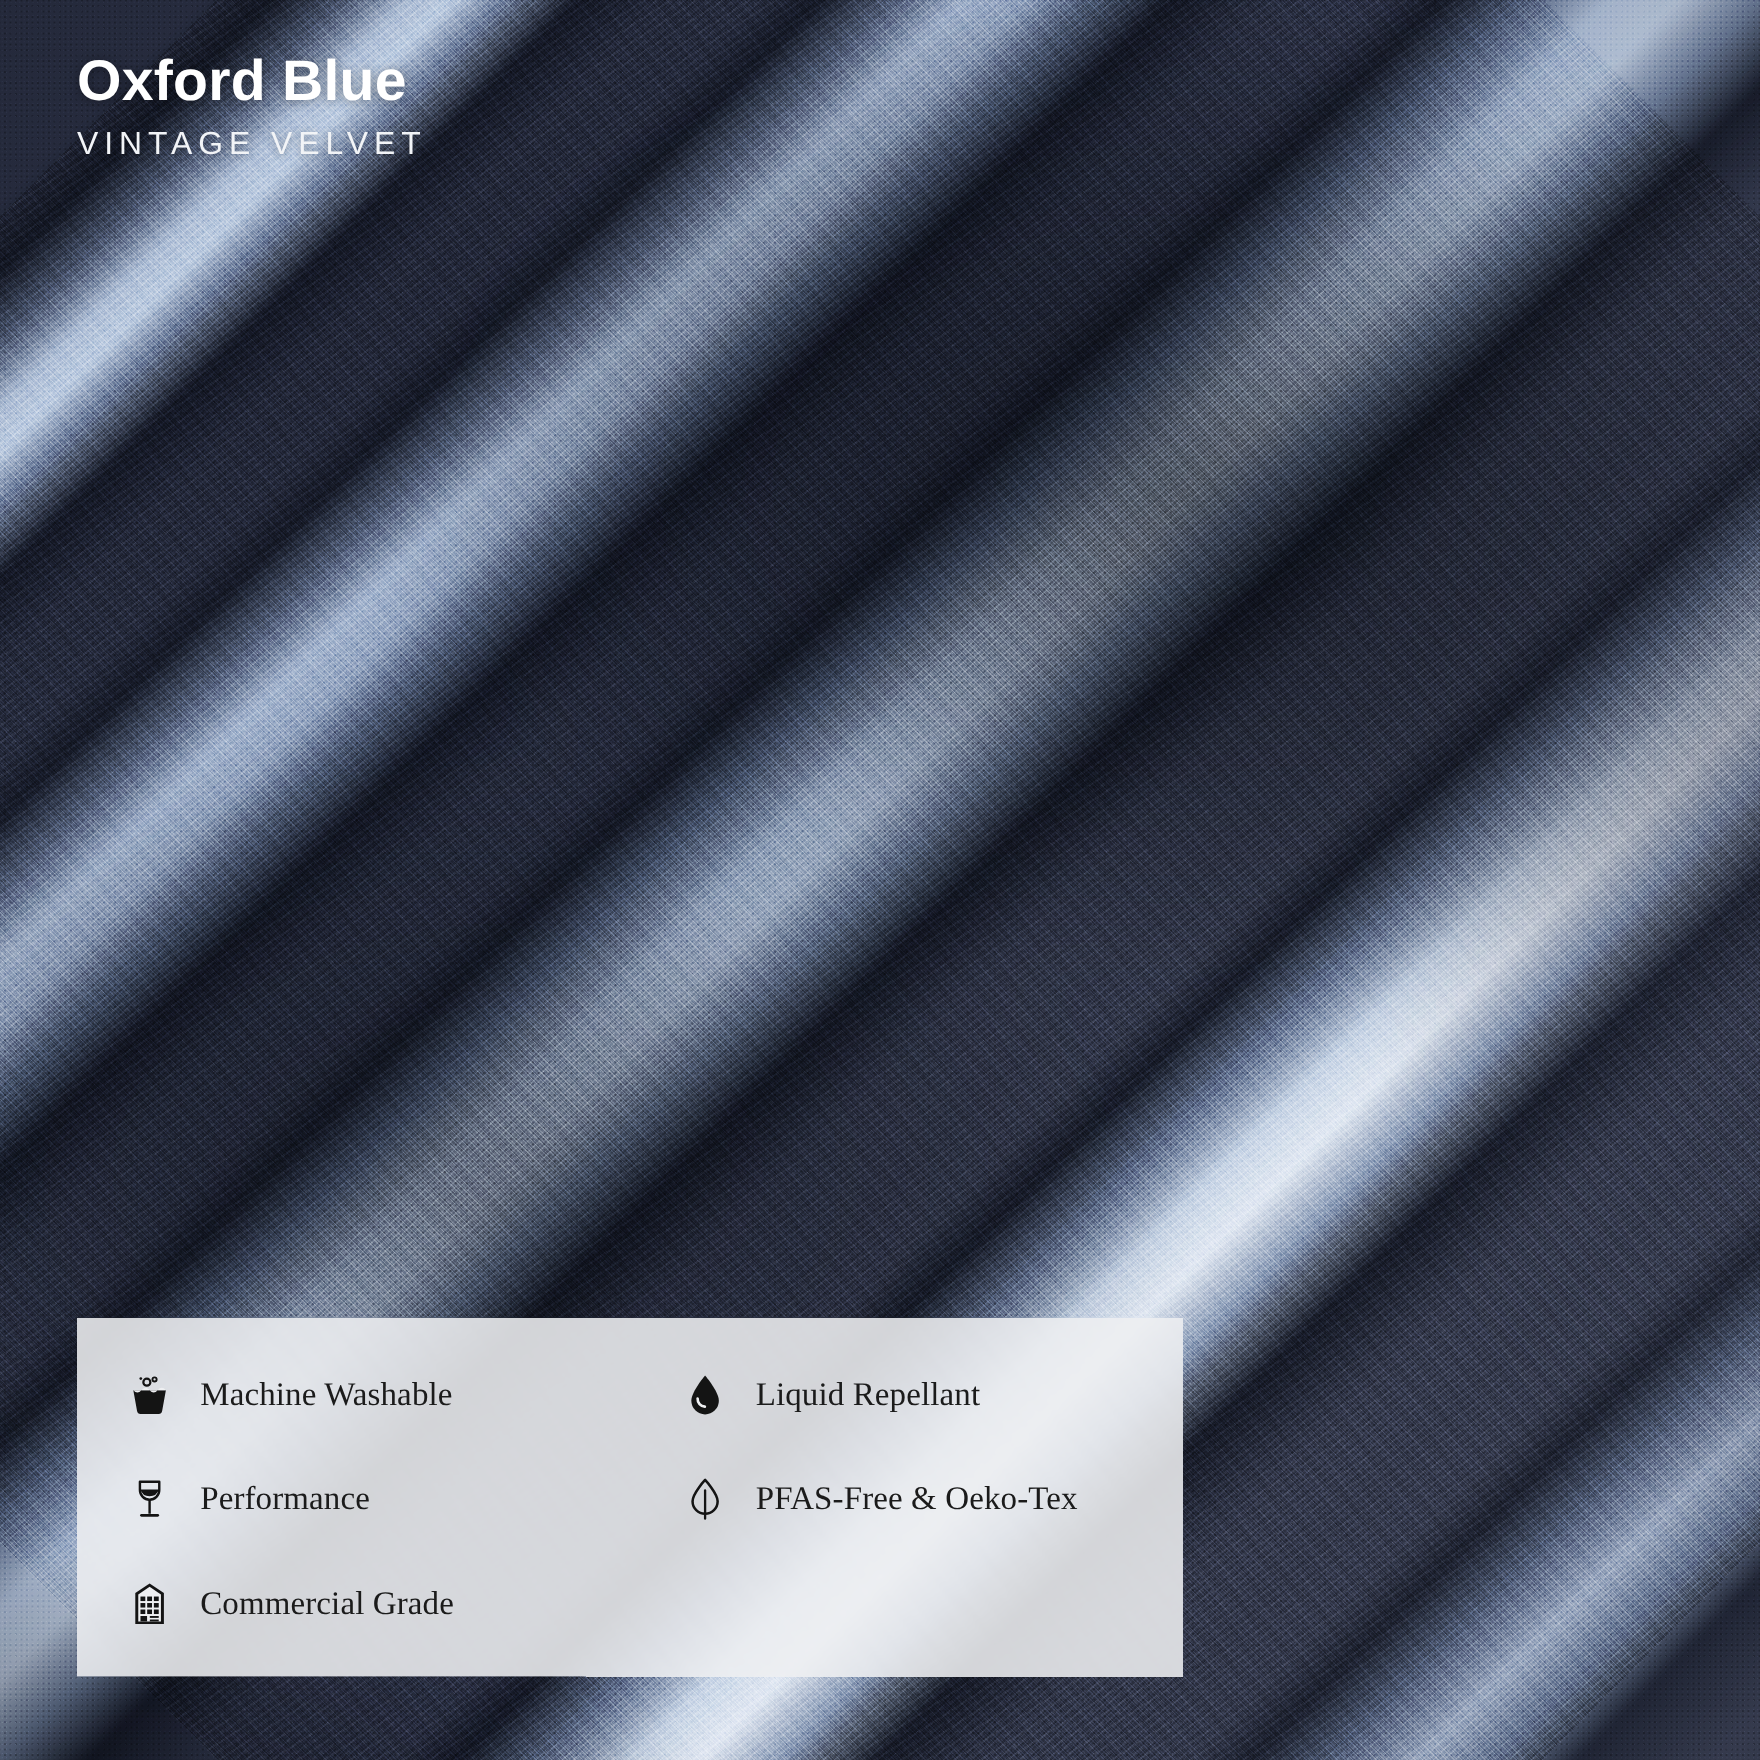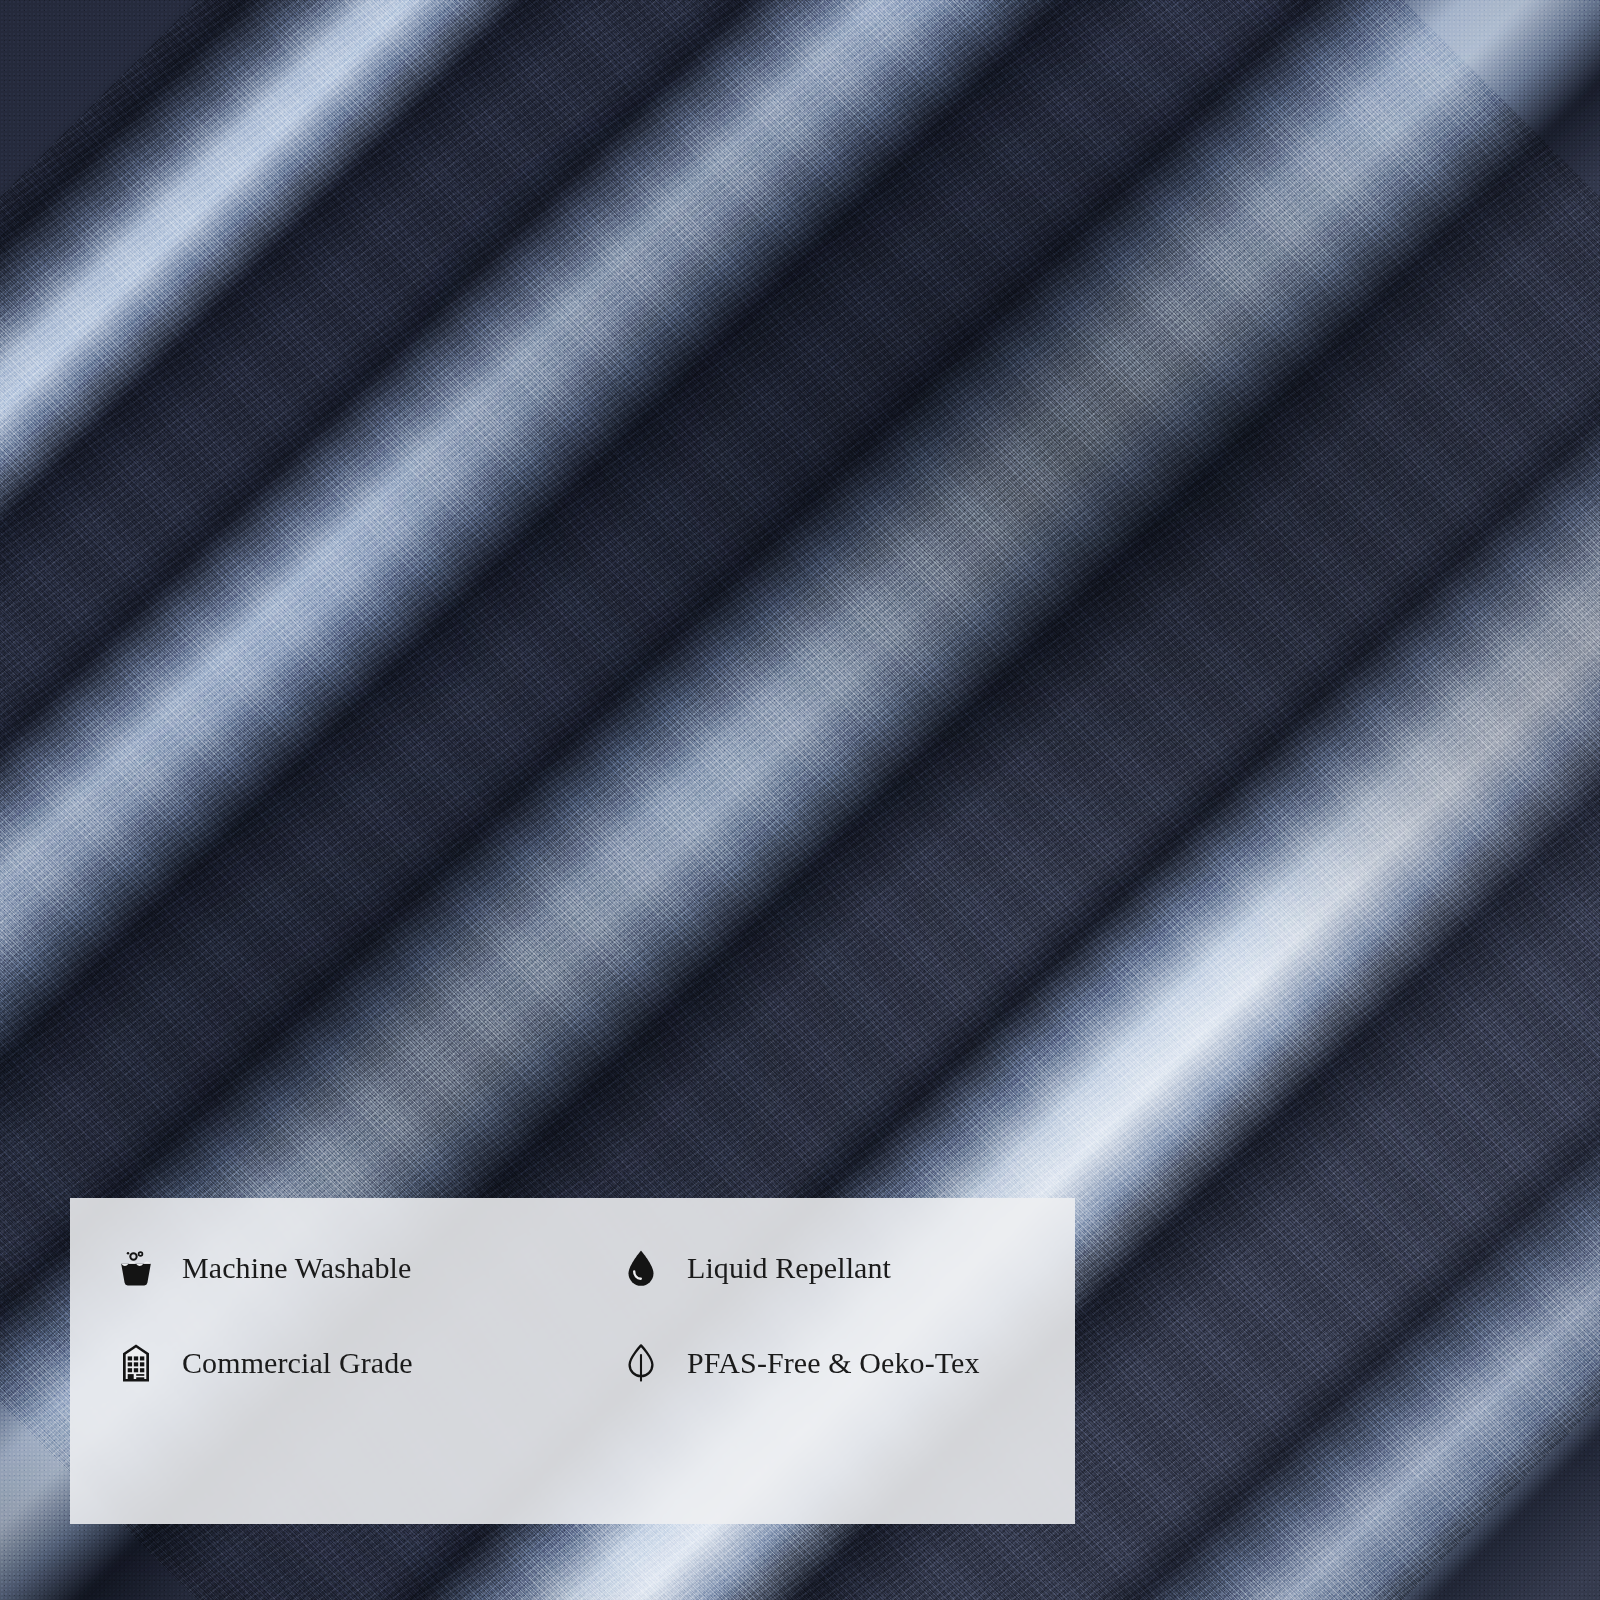--- a/index.html
+++ b/index.html
@@ -209,20 +209,24 @@
   <div class="fabric">
     <div class="base"></div>
     <div class="bands"></div>
     <div class="soften"></div>
     <div class="pile"></div>
     <div class="pile2"></div>
     <div class="grain"></div>
     <div class="vignette"></div>
   </div>
 
+  <div class="heading">
+    <div class="title">Oxford Blue</div>
+    <div class="subtitle">VINTAGE VELVET</div>
+  </div>
 
   <div class="panel">
 
     <div class="feature">
       <span class="ficon">
         <svg width="34" height="36" viewBox="0 0 34 36" fill="none">
           <circle cx="14.5" cy="6.5" r="3.2" stroke="#141414" stroke-width="2"></circle>
           <circle cx="21.5" cy="4.0" r="1.9" stroke="#141414" stroke-width="1.7"></circle>
           <circle cx="9.0" cy="3.2" r="1.25" fill="#141414"></circle>
           <path d="M2.2 13.8 h29.6 l-3.4 19.0 a3.2 3.2 0 0 1 -3.15 2.6 H8.75 a3.2 3.2 0 0 1 -3.15 -2.6 Z" fill="#141414"></path>
@@ -235,20 +239,41 @@
     <div class="feature">
       <span class="ficon">
         <svg width="30" height="38" viewBox="0 0 30 38" fill="none">
           <path d="M15 1.5 C15 1.5 2.5 16.2 2.5 24.3 A12.5 12.5 0 0 0 27.5 24.3 C27.5 16.2 15 1.5 15 1.5 Z" fill="#141414"></path>
           <path d="M8.2 22.4 a7.0 7.0 0 0 0 6.6 7.4" stroke="#eeeff1" stroke-width="2.4" stroke-linecap="round" fill="none"></path>
         </svg>
       </span>
       <span class="flabel">Liquid Repellant</span>
     </div>
 
+    <div class="feature">
+      <span class="ficon">
+        <svg width="28" height="38" viewBox="0 0 28 38" fill="none">
+          <path d="M5.2 3.0 h17.6 v7.6 a8.8 8.8 0 0 1 -17.6 0 Z" stroke="#141414" stroke-width="2.2" fill="none" stroke-linejoin="round"></path>
+          <path d="M5.6 10.1 h16.8 a8.8 8.8 0 0 1 -16.8 0 Z" fill="#141414"></path>
+          <line x1="14" y1="19.3" x2="14" y2="32.2" stroke="#141414" stroke-width="2.2"></line>
+          <line x1="6.6" y1="33.6" x2="21.4" y2="33.6" stroke="#141414" stroke-width="2.4" stroke-linecap="round"></line>
+        </svg>
+      </span>
+      <span class="flabel">Performance</span>
+    </div>
+
+    <div class="feature">
+      <span class="ficon">
+        <svg width="28" height="40" viewBox="0 0 28 40" fill="none">
+          <path d="M14 2.4 C14 2.4 2.6 14.6 2.6 21.8 A11.4 11.4 0 0 0 25.4 21.8 C25.4 14.6 14 2.4 14 2.4 Z" stroke="#141414" stroke-width="2.3" fill="none" stroke-linejoin="round"></path>
+          <line x1="14" y1="12.0" x2="14" y2="37.6" stroke="#141414" stroke-width="2.1" stroke-linecap="round"></line>
+        </svg>
+      </span>
+      <span class="flabel">PFAS-Free &amp; Oeko-Tex</span>
+    </div>
 
     <div class="feature">
       <span class="ficon">
         <svg width="32" height="40" viewBox="0 0 32 40" fill="none">
           <path d="M16 1.6 L29.0 10.2 V38.4 H3.0 V10.2 Z" fill="#141414"></path>
           <path d="M16 4.6 L26.3 11.5 V36.0 H5.7 V11.5 Z" fill="#eeeff1"></path>
           <g fill="#141414">
             <rect x="7.7" y="13.4" width="4.4" height="4.1"></rect>
             <rect x="13.8" y="13.4" width="4.4" height="4.1"></rect>
             <rect x="19.9" y="13.4" width="4.4" height="4.1"></rect>
@@ -260,26 +285,16 @@
             <rect x="19.9" y="25.2" width="4.4" height="4.1"></rect>
             <rect x="7.7" y="31.1" width="6.0" height="4.9"></rect>
             <rect x="16.2" y="31.1" width="8.1" height="1.7"></rect>
             <rect x="16.2" y="34.3" width="8.1" height="1.7"></rect>
           </g>
         </svg>
       </span>
       <span class="flabel">Commercial Grade</span>
     </div>
 
-    <div class="feature">
-      <span class="ficon">
-        <svg width="28" height="40" viewBox="0 0 28 40" fill="none">
-          <path d="M14 2.4 C14 2.4 2.6 14.6 2.6 21.8 A11.4 11.4 0 0 0 25.4 21.8 C25.4 14.6 14 2.4 14 2.4 Z" stroke="#141414" stroke-width="2.3" fill="none" stroke-linejoin="round"></path>
-          <line x1="14" y1="12.0" x2="14" y2="37.6" stroke="#141414" stroke-width="2.1" stroke-linecap="round"></line>
-        </svg>
-      </span>
-      <span class="flabel">PFAS-Free &amp; Oeko-Tex</span>
-    </div>
-
     <div class="feature empty"></div>
 
   </div>
 </div>
 
 </body></html>

